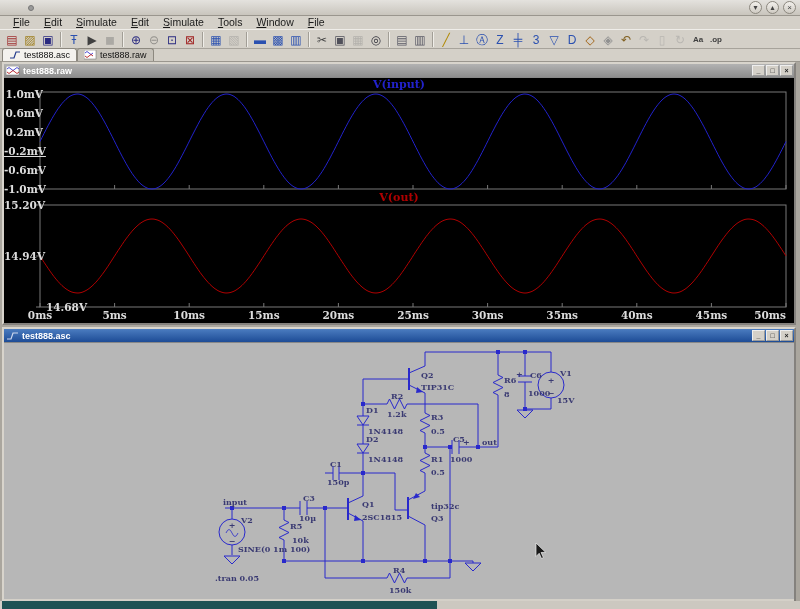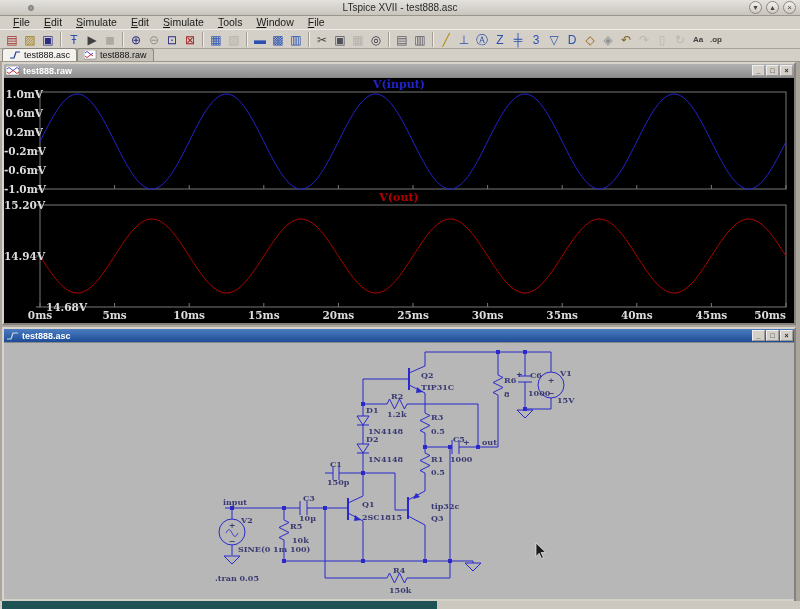--- a/index.html
+++ b/index.html
@@ -59,21 +59,20 @@
   .schem-body svg text { font-family:"DejaVu Serif", serif; font-size:8px; font-weight:bold; fill:#3a3a72; }
 
   .bottom-strip { position:absolute; bottom:0; left:2px; width:435px; height:8px; background:#1e5254; }
   .bottom-strip-right { position:absolute; bottom:0; left:437px; width:363px; height:8px; background:#ccc8c0; }
 </style>
 </head>
 <body>
 
 <div class="titlebar">
   <span class="titlebar-icon"></span>
-  <span class="titlebar-text">LTspice XVII - test888.asc</span>
   <span class="win-controls">
       <span class="win-ctl">▾</span>
       <span class="win-ctl">▴</span>
       <span class="win-ctl">×</span>
     </span>
 </div>
 
 <div class="menubar">
     <span class="menu-item">File</span>
     <span class="menu-item">Edit</span>
@@ -202,21 +201,21 @@
             <line x1="32" y1="178" x2="36" y2="178" stroke="#787878"></line>
             <line x1="32" y1="229" x2="36" y2="229" stroke="#787878"></line>
           </g>
         <polyline id="trace1" fill="none" stroke-width="1" stroke="#2222cc" points="36,63.5 38,59.5 40,55.5 42,51.6 44,47.8 46,44.1 48,40.5 50,37.1 52,33.9 54,30.8 56,28.1 58,25.5 60,23.3 62,21.3 64,19.6 66,18.2 68,17.2 70,16.5 72,16.1 74,16.0 76,16.3 78,16.9 80,17.9 82,19.2 84,20.7 86,22.6 88,24.8 90,27.3 92,30.0 94,32.9 96,36.1 98,39.5 100,43.0 102,46.7 104,50.5 106,54.4 108,58.3 110,62.3 112,66.3 114,70.3 116,74.2 118,78.1 120,81.8 122,85.4 124,88.9 126,92.2 128,95.3 130,98.1 132,100.7 134,103.1 136,105.2 138,106.9 140,108.4 142,109.5 144,110.4 146,110.8 148,111.0 150,110.8 152,110.3 154,109.4 156,108.3 158,106.8 160,105.0 162,102.9 164,100.5 166,97.9 168,95.0 170,91.9 172,88.6 174,85.1 176,81.4 178,77.7 180,73.8 182,69.9 184,65.9 186,61.9 188,57.9 190,54.0 192,50.1 194,46.3 196,42.6 198,39.1 200,35.8 202,32.6 204,29.7 206,27.0 208,24.6 210,22.4 212,20.6 214,19.0 216,17.8 218,16.9 220,16.3 222,16.0 224,16.1 226,16.5 228,17.3 230,18.3 232,19.8 234,21.5 236,23.5 238,25.8 240,28.3 242,31.1 244,34.2 246,37.4 248,40.9 250,44.4 252,48.2 254,52.0 256,55.9 258,59.9 260,63.9 262,67.9 264,71.9 266,75.8 268,79.6 270,83.3 272,86.8 274,90.2 276,93.4 278,96.4 280,99.2 282,101.7 284,104.0 286,105.9 288,107.6 290,108.9 292,109.9 294,110.6 296,110.9 298,111.0 300,110.6 302,110.0 304,109.0 306,107.7 308,106.1 310,104.2 312,102.0 314,99.5 316,96.7 318,93.8 320,90.6 322,87.2 324,83.6 326,80.0 328,76.1 330,72.3 332,68.3 334,64.3 336,60.3 338,56.3 340,52.4 342,48.6 344,44.8 346,41.2 348,37.8 350,34.5 352,31.4 354,28.6 356,26.0 358,23.7 360,21.7 362,19.9 364,18.5 366,17.4 368,16.6 370,16.1 372,16.0 374,16.2 376,16.8 378,17.7 380,18.9 382,20.4 384,22.2 386,24.4 388,26.8 390,29.4 392,32.3 394,35.5 396,38.8 398,42.3 400,45.9 402,49.7 404,53.6 406,57.5 408,61.5 410,65.5 412,69.5 414,73.4 416,77.3 418,81.1 420,84.7 422,88.2 424,91.5 426,94.7 428,97.6 430,100.2 432,102.6 434,104.8 436,106.6 438,108.1 440,109.3 442,110.2 444,110.8 446,111.0 448,110.9 450,110.4 452,109.6 454,108.5 456,107.1 458,105.3 460,103.3 462,101.0 464,98.4 466,95.6 468,92.5 470,89.2 472,85.8 474,82.2 476,78.4 478,74.6 480,70.7 482,66.7 484,62.7 486,58.7 488,54.7 490,50.9 492,47.0 494,43.4 496,39.8 498,36.4 500,33.2 502,30.3 504,27.5 506,25.0 508,22.8 510,20.9 512,19.3 514,18.0 516,17.0 518,16.4 520,16.0 522,16.1 524,16.4 526,17.1 528,18.1 530,19.4 532,21.1 534,23.0 536,25.3 538,27.8 540,30.6 542,33.6 544,36.8 546,40.2 548,43.7 550,47.4 552,51.2 554,55.1 556,59.1 558,63.1 560,67.1 562,71.1 564,75.0 566,78.8 568,82.6 570,86.1 572,89.6 574,92.8 576,95.9 578,98.7 580,101.2 582,103.5 584,105.5 586,107.2 588,108.7 590,109.7 592,110.5 594,110.9 596,111.0 598,110.7 600,110.1 602,109.2 604,108.0 606,106.4 608,104.6 610,102.4 612,100.0 614,97.3 616,94.4 618,91.2 620,87.9 622,84.4 624,80.7 626,76.9 628,73.0 630,69.1 632,65.1 634,61.1 636,57.1 638,53.2 640,49.3 642,45.6 644,41.9 646,38.4 648,35.1 650,32.0 652,29.1 654,26.5 656,24.1 658,22.0 660,20.2 662,18.7 664,17.6 666,16.7 668,16.2 670,16.0 672,16.2 674,16.6 676,17.5 678,18.6 680,20.1 682,21.8 684,23.9 686,26.3 688,28.9 690,31.7 692,34.8 694,38.1 696,41.6 698,45.2 700,48.9 702,52.8 704,56.7 706,60.7 708,64.7 710,68.7 712,72.6 714,76.5 716,80.3 718,84.0 720,87.5 722,90.9 724,94.1 726,97.0 728,99.7 730,102.2 732,104.4 734,106.3 736,107.8 738,109.1 740,110.1 742,110.7 744,111.0 746,110.9 748,110.5 750,109.8 752,108.8 754,107.4 756,105.7 758,103.7 760,101.5 762,98.9 764,96.2 766,93.1 768,89.9 770,86.5 772,82.9 774,79.2 776,75.4 778,71.5 780,67.5 782,63.5"></polyline>
         <polyline id="trace2" fill="none" stroke-width="1" stroke="#b00000" points="36,178.0 38,181.1 40,184.2 42,187.2 44,190.2 46,193.1 48,195.9 50,198.6 52,201.1 54,203.4 56,205.6 58,207.6 60,209.3 62,210.9 64,212.2 66,213.3 68,214.1 70,214.6 72,214.9 74,215.0 76,214.8 78,214.3 80,213.5 82,212.5 84,211.3 86,209.8 88,208.1 90,206.2 92,204.1 94,201.8 96,199.3 98,196.7 100,194.0 102,191.1 104,188.2 106,185.1 108,182.0 110,178.9 112,175.8 114,172.7 116,169.7 118,166.7 120,163.7 122,160.9 124,158.2 126,155.7 128,153.2 130,151.0 132,149.0 134,147.2 136,145.5 138,144.2 140,143.0 142,142.1 144,141.5 146,141.1 148,141.0 150,141.1 152,141.6 154,142.2 156,143.1 158,144.3 160,145.7 162,147.3 164,149.2 166,151.2 168,153.5 170,155.9 172,158.5 174,161.2 176,164.0 178,167.0 180,170.0 182,173.0 184,176.1 186,179.2 188,182.4 190,185.4 192,188.5 194,191.4 196,194.3 198,197.0 200,199.6 202,202.0 204,204.3 206,206.4 208,208.3 210,210.0 212,211.4 214,212.7 216,213.6 218,214.3 220,214.8 222,215.0 224,214.9 226,214.6 228,214.0 230,213.2 232,212.1 234,210.7 236,209.2 238,207.4 240,205.4 242,203.2 244,200.8 246,198.3 248,195.6 250,192.8 252,189.9 254,186.9 256,183.9 258,180.8 260,177.7 262,174.6 264,171.5 266,168.4 268,165.5 270,162.6 272,159.8 274,157.2 276,154.7 278,152.3 280,150.2 282,148.2 284,146.5 286,145.0 288,143.7 290,142.6 292,141.9 294,141.3 296,141.0 298,141.0 300,141.3 302,141.8 304,142.6 306,143.6 308,144.8 310,146.3 312,148.0 314,150.0 316,152.1 318,154.4 320,156.9 322,159.5 324,162.3 326,165.2 328,168.1 330,171.2 332,174.3 334,177.4 336,180.5 338,183.6 340,186.6 342,189.6 344,192.6 346,195.4 348,198.1 350,200.6 352,203.0 354,205.2 356,207.2 358,209.0 360,210.6 362,212.0 364,213.1 366,213.9 368,214.6 370,214.9 372,215.0 374,214.8 376,214.4 378,213.7 380,212.8 382,211.6 384,210.1 386,208.5 388,206.6 390,204.5 392,202.3 394,199.8 396,197.3 398,194.5 400,191.7 402,188.7 404,185.7 406,182.7 408,179.6 410,176.4 412,173.3 414,170.3 416,167.3 418,164.3 420,161.5 422,158.7 424,156.2 426,153.7 428,151.5 430,149.4 432,147.5 434,145.9 436,144.4 438,143.2 440,142.3 442,141.6 444,141.2 446,141.0 448,141.1 450,141.4 452,142.1 454,142.9 456,144.0 458,145.4 460,147.0 462,148.8 464,150.8 466,153.0 468,155.4 470,157.9 472,160.6 474,163.4 476,166.4 478,169.4 480,172.4 482,175.5 484,178.6 486,181.7 488,184.8 490,187.9 492,190.8 494,193.7 496,196.5 498,199.1 500,201.6 502,203.9 504,206.0 506,208.0 508,209.7 510,211.2 512,212.4 514,213.4 516,214.2 518,214.7 520,215.0 522,215.0 524,214.7 526,214.1 528,213.4 530,212.3 532,211.0 534,209.5 536,207.8 538,205.8 540,203.7 542,201.3 544,198.8 546,196.2 548,193.4 550,190.5 552,187.6 554,184.5 556,181.4 558,178.3 560,175.2 562,172.1 564,169.1 566,166.1 568,163.2 570,160.4 572,157.7 574,155.2 576,152.8 578,150.6 580,148.6 582,146.8 584,145.3 586,143.9 588,142.8 590,142.0 592,141.4 594,141.1 596,141.0 598,141.2 600,141.7 602,142.4 604,143.3 606,144.6 608,146.0 610,147.7 612,149.6 614,151.7 616,154.0 618,156.4 620,159.0 622,161.7 624,164.6 626,167.5 628,170.6 630,173.6 632,176.8 634,179.9 636,183.0 638,186.0 640,189.0 642,192.0 644,194.8 646,197.5 648,200.1 650,202.5 652,204.8 654,206.8 656,208.7 658,210.3 660,211.7 662,212.9 664,213.8 666,214.4 668,214.9 670,215.0 672,214.9 674,214.5 676,213.9 678,213.0 680,211.8 682,210.5 684,208.8 686,207.0 688,205.0 690,202.8 692,200.3 694,197.8 696,195.1 698,192.3 700,189.3 702,186.3 704,183.3 706,180.2 708,177.1 710,174.0 712,170.9 714,167.8 716,164.9 718,162.0 720,159.3 722,156.7 724,154.2 726,151.9 728,149.8 730,147.9 732,146.2 734,144.7 736,143.5 738,142.5 740,141.7 742,141.2 744,141.0 746,141.1 748,141.4 750,141.9 752,142.7 754,143.8 756,145.1 758,146.7 760,148.4 762,150.4 764,152.6 766,154.9 768,157.4 770,160.1 772,162.9 774,165.8 776,168.8 778,171.8 780,174.9 782,178.0"></polyline>
       </svg>
       <div id="y1-labels">
           <div class="ytick" style="left: 0px; top: 16px;">1.0mV</div>
           <div class="ytick" style="left: 0px; top: 35px;">0.6mV</div>
           <div class="ytick" style="left: 0px; top: 54px;">0.2mV</div>
-          <div class="ytick" style="left: 0px; top: 73px;">-0.2mV</div>
+          <div class="ytick" style="left: 0px; top: 73px; text-decoration: underline;">-0.2mV</div>
           <div class="ytick" style="left: 0px; top: 92px;">-0.6mV</div>
           <div class="ytick" style="left: 0px; top: 111px;">-1.0mV</div>
         </div>
       <div id="y2-labels">
           <div class="ytick" style="left: 0px; top: 127px;">15.20V</div>
           <div class="ytick" style="left: 0px; top: 178px;">14.94V</div>
           <div class="ytick" style="left: 0px; top: 229px; margin-left: 42px;">14.68V</div>
         </div>
       <div id="x-labels">
           <div class="xtick" style="left: 14px; top: 231px;">0ms</div>

